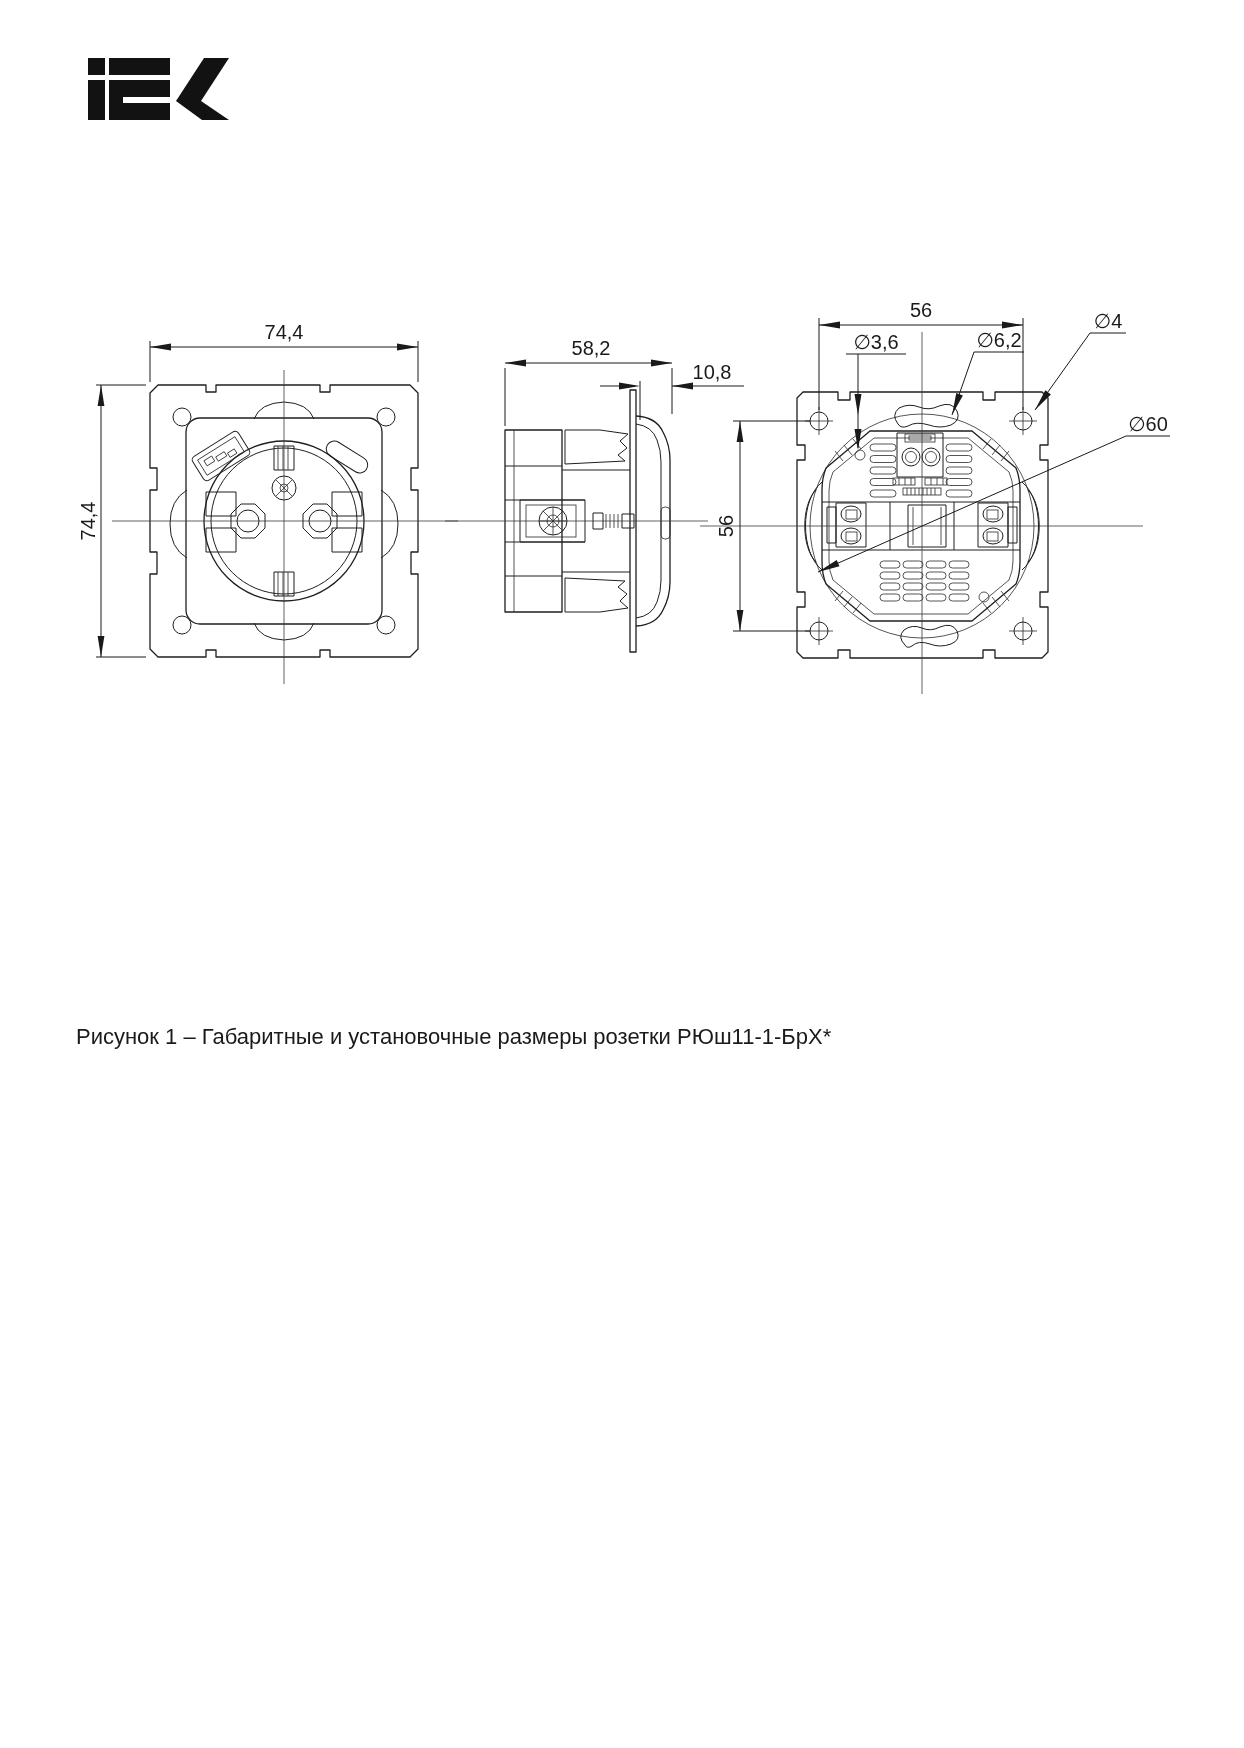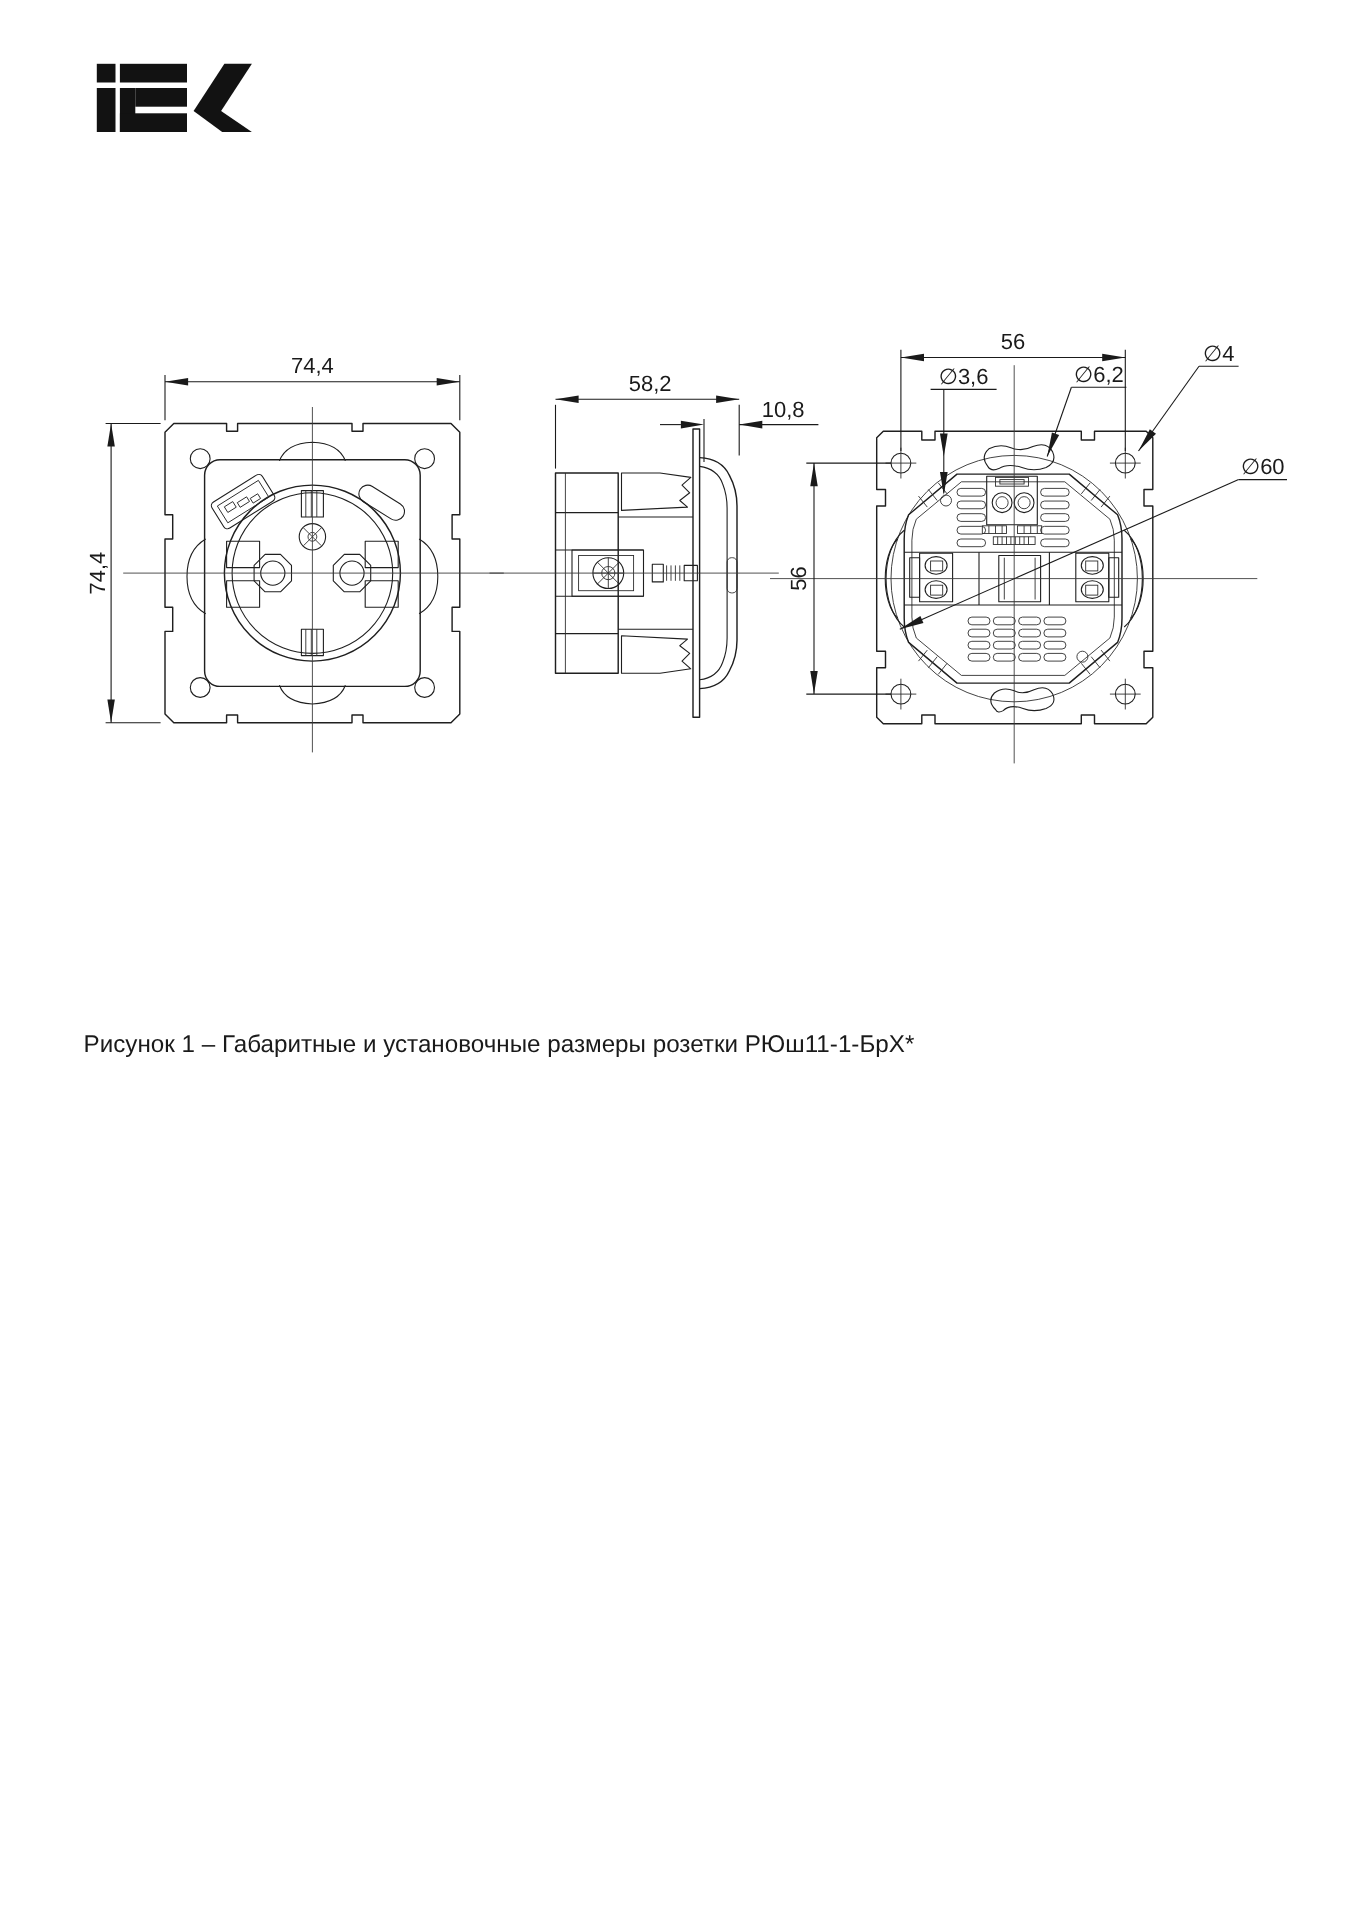--- a/index.html
+++ b/index.html
@@ -10,21 +10,21 @@
   #drawing{position:absolute;left:0;top:0;}
   .ol{stroke:#1f1f1f;stroke-width:1.3;fill:none;stroke-linejoin:round;}
   .ml{stroke:#1f1f1f;stroke-width:1;fill:none;stroke-linejoin:round;}
   .tl{stroke:#2a2a2a;stroke-width:.8;fill:none;}
   .cl{stroke:#3a3a3a;stroke-width:.8;fill:none;}
   .dl{stroke:#1a1a1a;stroke-width:1;fill:none;}
   .ar{fill:#1a1a1a;stroke:none;}
   .dim{font:20px "Liberation Sans", sans-serif;fill:#1a1a1a;}
   .logo-shape{fill:#121212;}
   #caption{
-    position:absolute;left:76px;top:936px;font-size:22px;color:#1a1a1a;
+    position:absolute;left:76px;top:1024px;font-size:22px;color:#1a1a1a;
     font-family:"Liberation Sans", sans-serif;white-space:nowrap;
   }
 </style>
 </head>
 <body>
 
 <svg id="logo" style="position:absolute;left:85px;top:56px;" width="148" height="66" viewBox="0 0 148 66" aria-label="IEK">
   <g>
     <rect class="logo-shape" x="3" y="2" width="17" height="17"></rect>
     <rect class="logo-shape" x="3" y="24" width="17" height="40"></rect>

